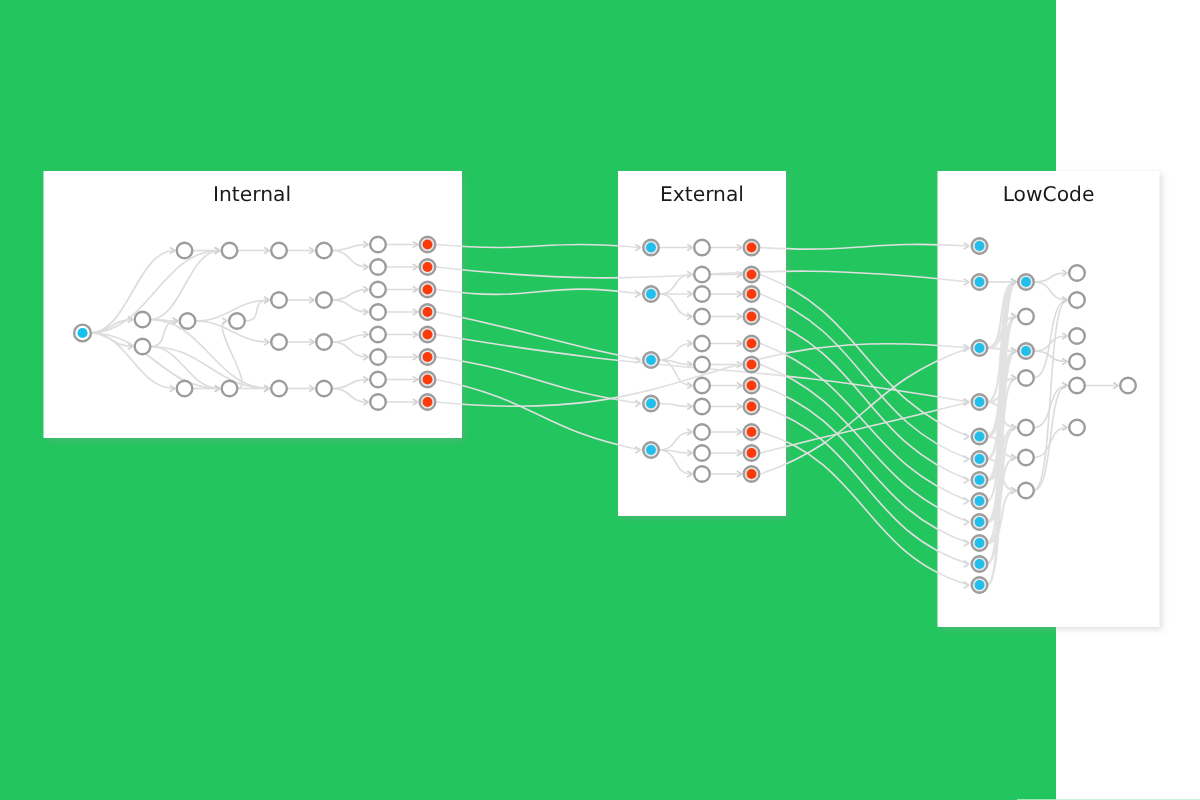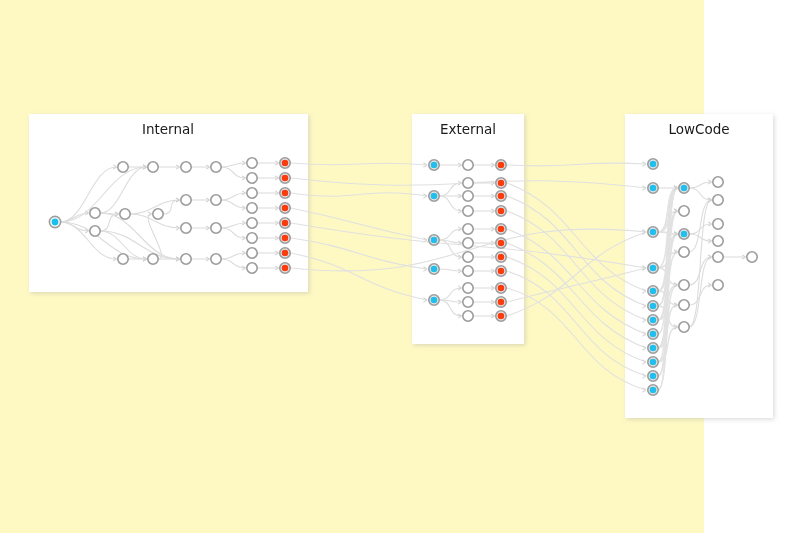--- a/index.html
+++ b/index.html
@@ -11,21 +11,21 @@
   body {
     font-family: "DejaVu Sans", sans-serif;
     width: 800px;
     height: 533px;
     overflow: hidden;
   }
   #canvas-root {
     position: relative;
     width: 704px;
     height: 533px;
-    background: #fef9c3;
+    background: #22c55e;
     text-align: right;
   }
   #diagram-svg {
     position: absolute;
     top: 0;
     left: 0;
     width: 800px;
     height: 533px;
     display: block;
   }

